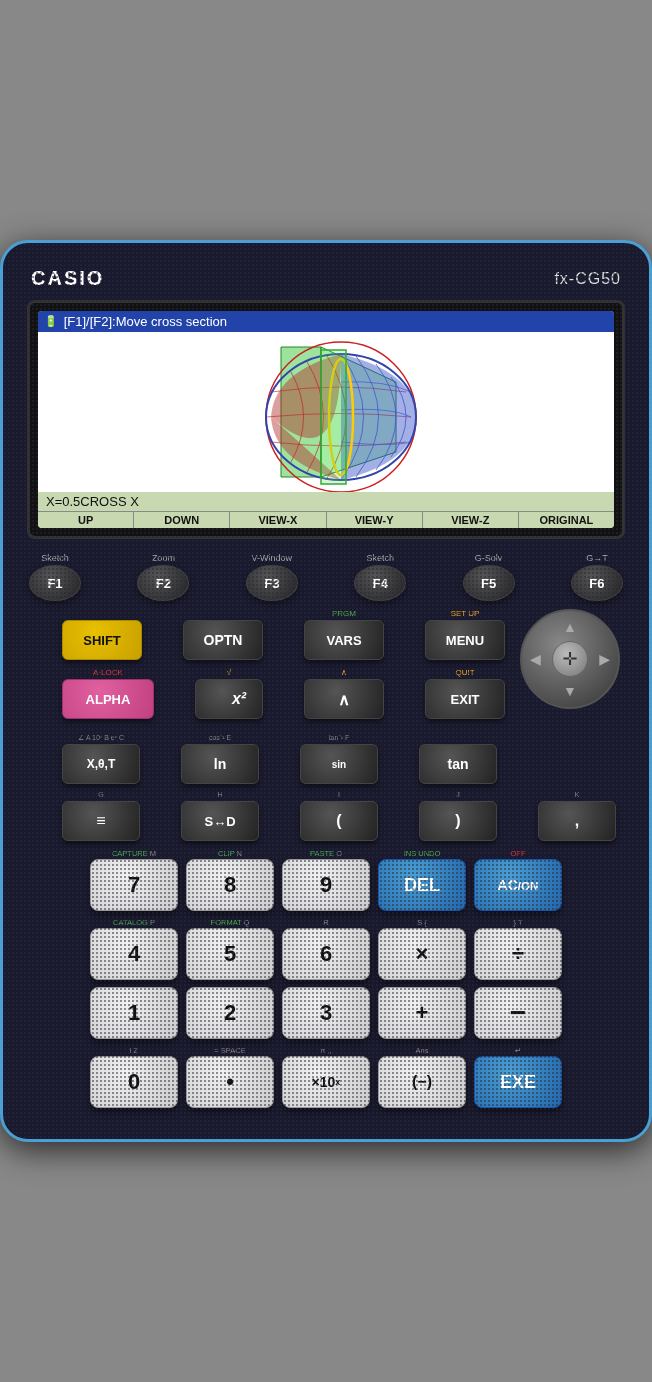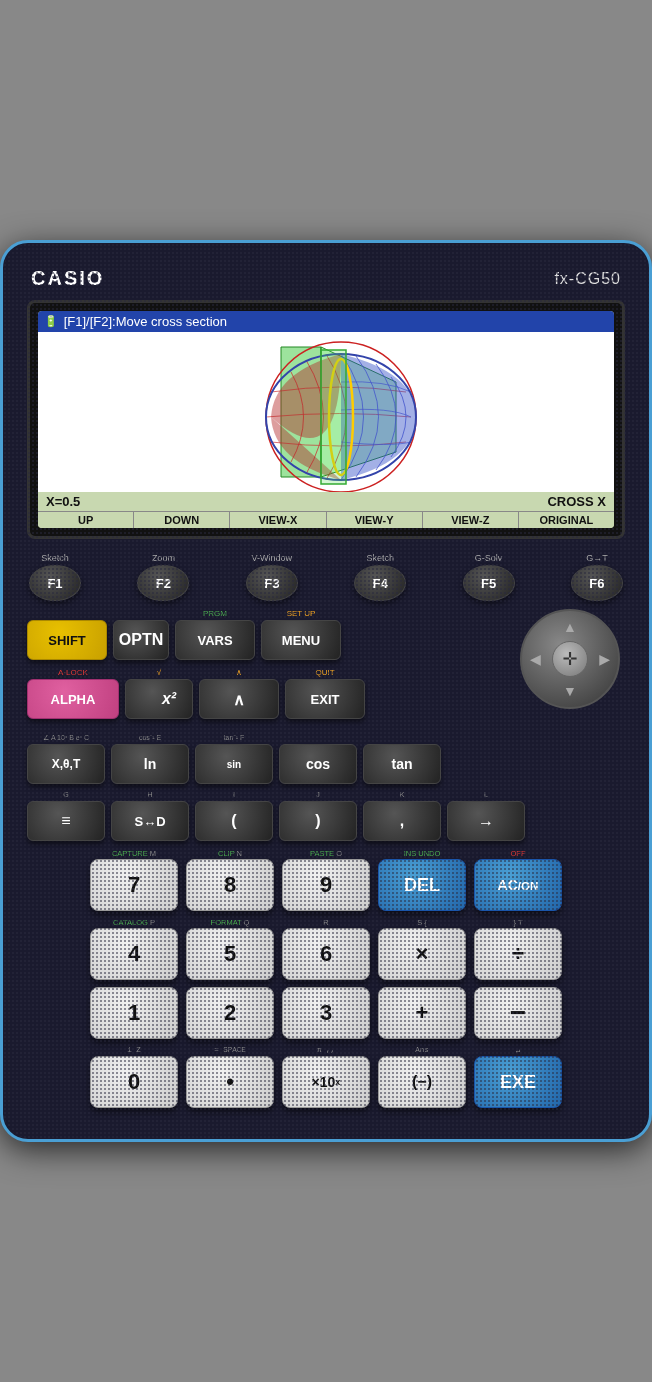--- a/index.html
+++ b/index.html
@@ -80,24 +80,23 @@
       position: relative;
       display: flex;
       align-items: center;
       justify-content: center;
       overflow: hidden;
     }
     
     .screen-info-bar {
       background: #c8d8b0;
       display: flex;
-      justify-content: space-between;
       padding: 2px 8px;
       font-size: 13px;
-      font-weight: bold;
+      font-weight: normal;
       color: #111;
     }
     
     .screen-fn-bar {
       background: #c8d8b0;
       display: flex;
       border-top: 1px solid #888;
     }
     .screen-fn-btn {
       flex: 1;
@@ -158,20 +157,21 @@
       display: flex;
       gap: 6px;
       margin-bottom: 6px;
       align-items: flex-end;
     }
     .key-wrapper {
       display: flex;
       flex-direction: column;
       align-items: center;
       gap: 1px;
+      margin-left: 35px;
     }
     .key-top-label {
       font-size: 8px;
       color: #f5a623;
       text-align: center;
       height: 10px;
       line-height: 10px;
     }
     .key-top-label.green { color: #4caf50; }
     .key-top-label.red { color: #e53935; }
@@ -382,21 +382,21 @@
     <div style="display:flex; gap:10px; margin-bottom:6px; align-items:flex-start;">
       <div style="flex:1;">
 
         <div class="key-row" style="margin-bottom:8px;">
           <div class="key-wrapper">
             <span class="key-top-label"> </span>
             <div class="key key-yellow" style="width:80px;height:40px;font-size:13px;">SHIFT</div>
           </div>
           <div class="key-wrapper">
             <span class="key-top-label"> </span>
-            <div class="key key-dark" style="width:56px;height:40px;font-size:16px;">OPTN</div>
+            <div class="key key-dark" style="width:80px;height:40px;font-size:14px;">OPTN</div>
           </div>
           <div class="key-wrapper">
             <span class="key-top-label green">PRGM</span>
             <div class="key key-dark" style="width:80px;height:40px;font-size:13px;">VARS</div>
           </div>
           <div class="key-wrapper">
             <span class="key-top-label">SET UP</span>
             <div class="key key-dark" style="width:80px;height:40px;font-size:13px;">MENU</div>
           </div>
         </div>
@@ -440,24 +440,20 @@
       <div class="key-wrapper">
         <span class="key-top-label" style="font-size:7px;color:#888;">cos⁻¹ E</span>
         <div class="key key-dark" style="width:78px;height:40px;font-size:14px;">ln</div>
       </div>
       <div class="key-wrapper">
         <span class="key-top-label" style="font-size:7px;color:#888;">tan⁻¹ F</span>
         <div class="key key-dark" style="width:78px;height:40px;font-size:10px;">sin</div>
       </div>
       <div class="key-wrapper">
         <span class="key-top-label" style="font-size:7px;color:#888;"> </span>
-        <div class="key key-dark" style="width:78px;height:40px;font-size:14px;">cos</div>
-      </div>
-      <div class="key-wrapper">
-        <span class="key-top-label" style="font-size:7px;color:#888;"> </span>
         <div class="key key-dark" style="width:78px;height:40px;font-size:14px;">tan</div>
       </div>
     </div>
 
     <div class="key-row" style="margin-bottom:8px;">
       <div class="key-wrapper">
         <span class="key-top-label" style="font-size:7px;color:#888;">G</span>
         <div class="key key-dark" style="width:78px;height:40px;font-size:16px;">≡</div>
       </div>
       <div class="key-wrapper">
@@ -522,21 +518,21 @@
         <div class="numpad-row">
           <div class="num-key key-white">1</div>
           <div class="num-key key-white">2</div>
           <div class="num-key key-white">3</div>
           <div class="num-key key-white">+</div>
           <div class="num-key key-white" style="font-size:28px;font-weight:bold;">−</div>
         </div>
       </div>
 
       <div style="margin-bottom:4px;">
-        <div style="display:flex;gap:8px;justify-content:center;margin-bottom:1px;font-family:Liberation Mono, monospace;">
+        <div style="display:flex;gap:8px;justify-content:center;margin-bottom:1px;">
           <div style="width:88px;text-align:center;font-size:7.5px;color:#888;">i Z</div>
           <div style="width:88px;text-align:center;font-size:7.5px;color:#888;">= SPACE</div>
           <div style="width:88px;text-align:center;font-size:7.5px;color:#888;">π ,,</div>
           <div style="width:88px;text-align:center;font-size:7.5px;color:#888;">Ans</div>
           <div style="width:88px;text-align:center;font-size:7.5px;color:#888;">↵</div>
         </div>
         <div class="numpad-row">
           <div class="num-key key-white">0</div>
           <div class="num-key key-white">•</div>
           <div class="num-key key-white" style="font-size:14px;">×10<sup style="font-size:9px;">x</sup></div>

